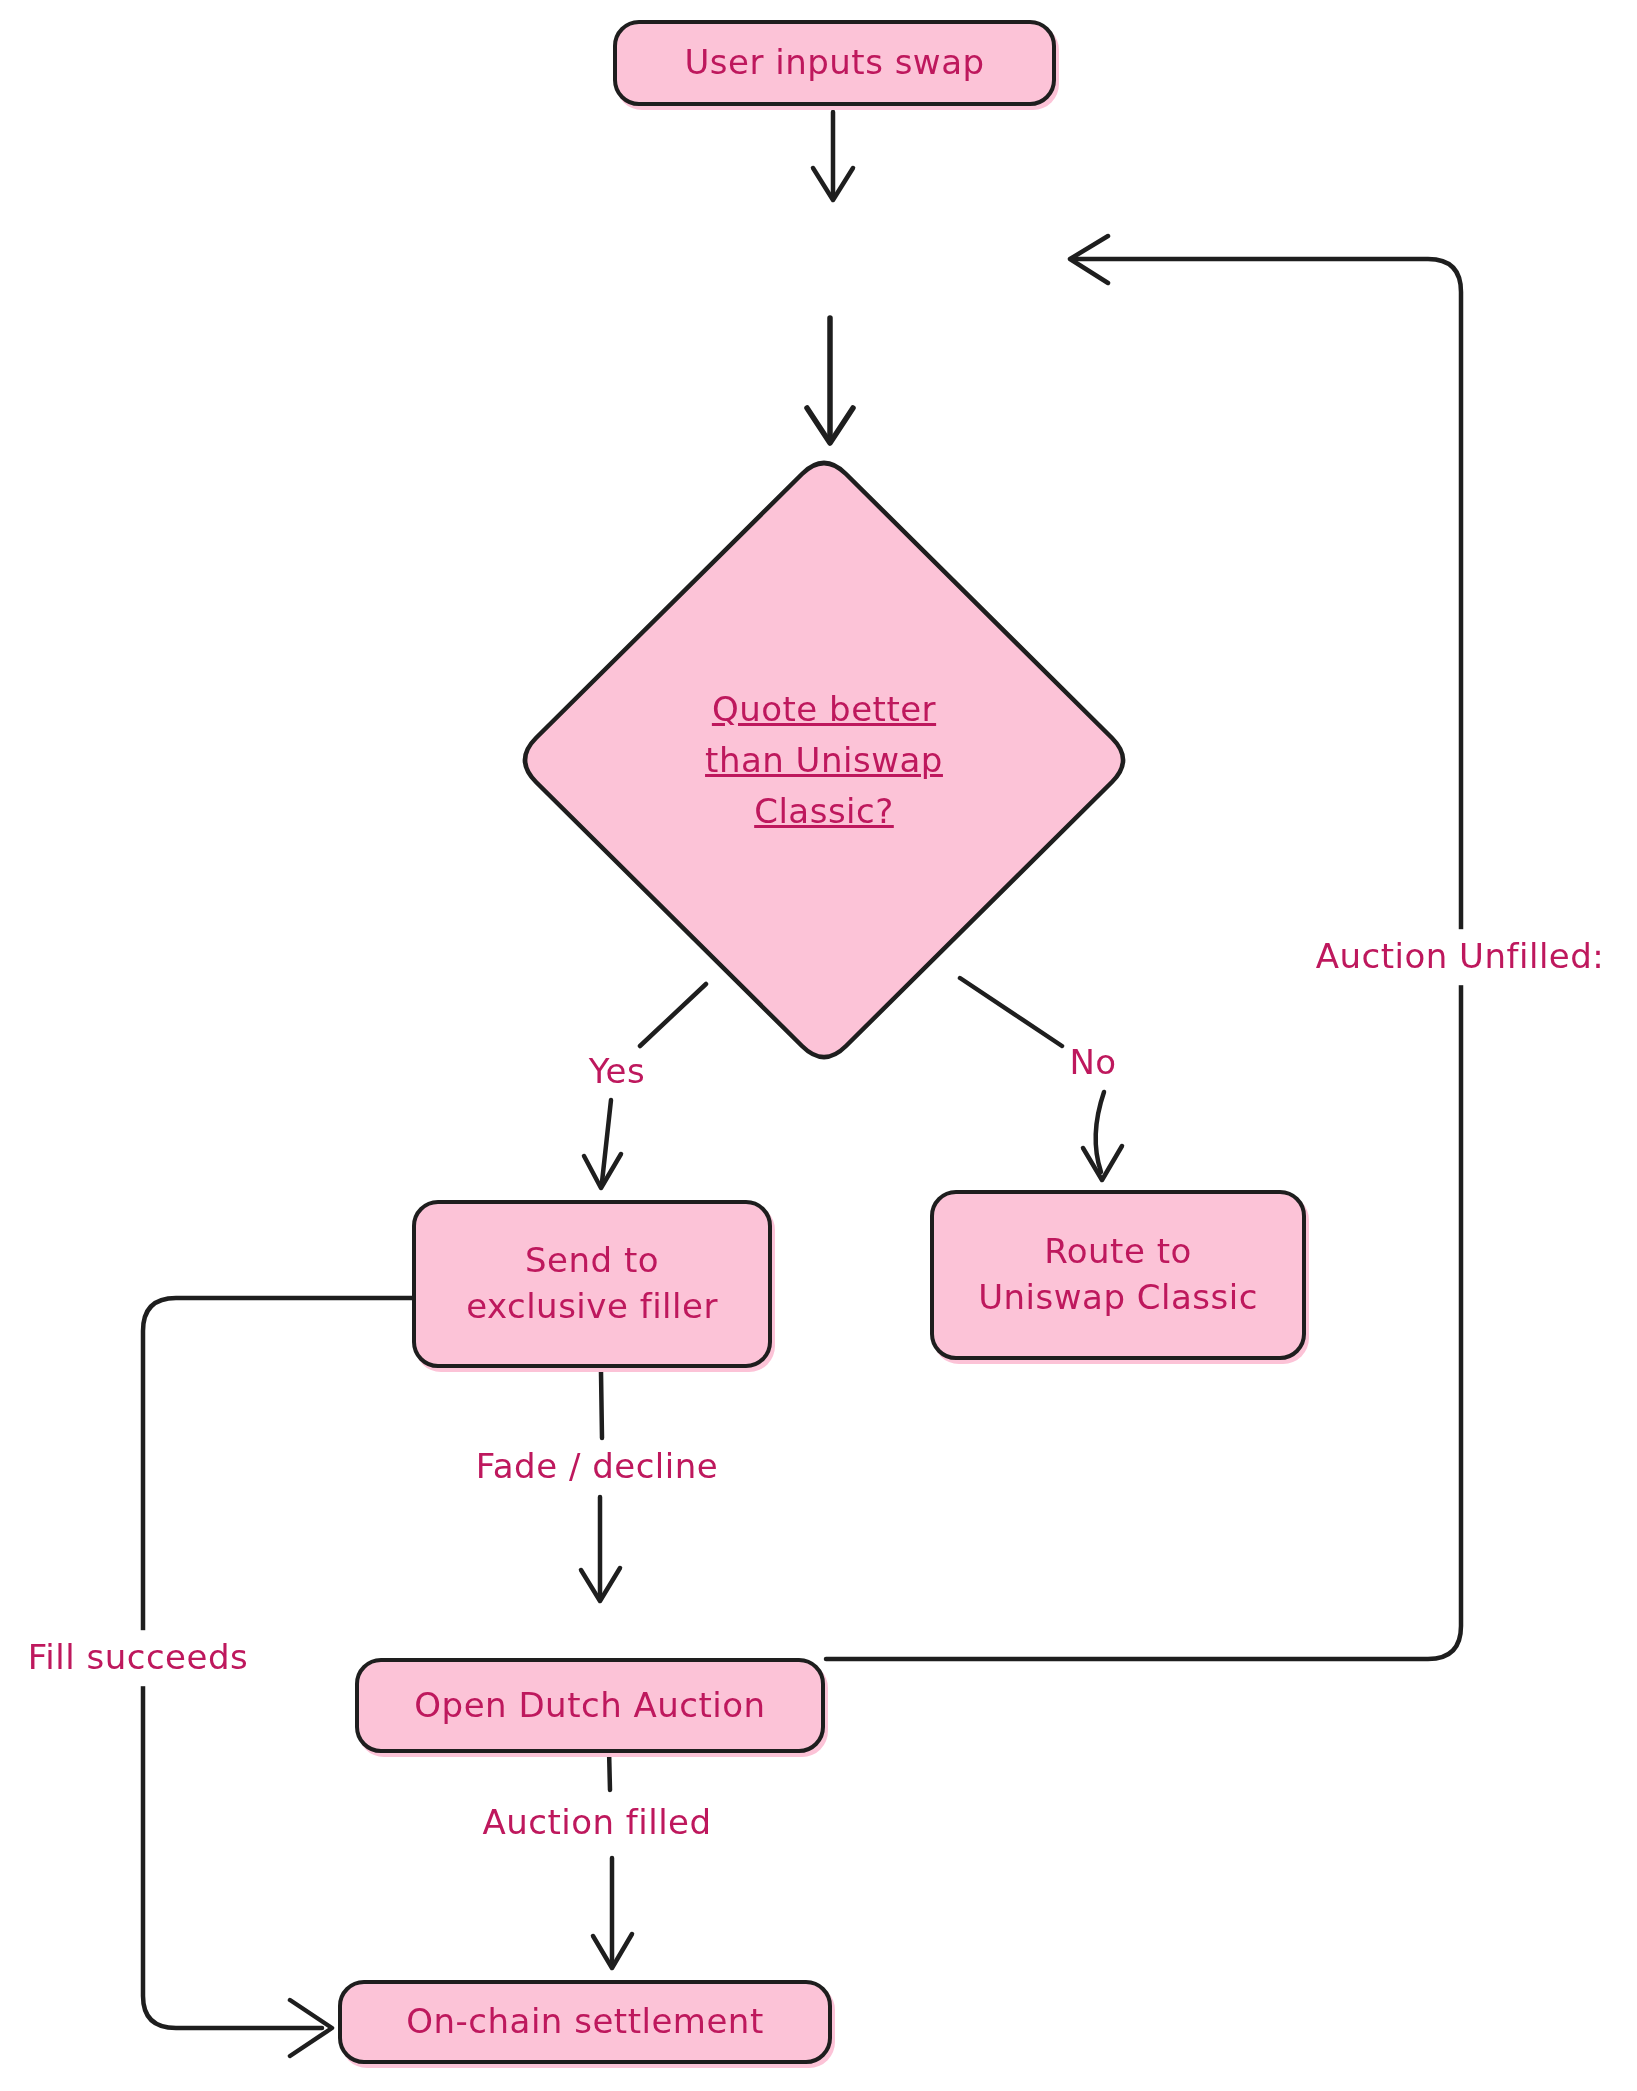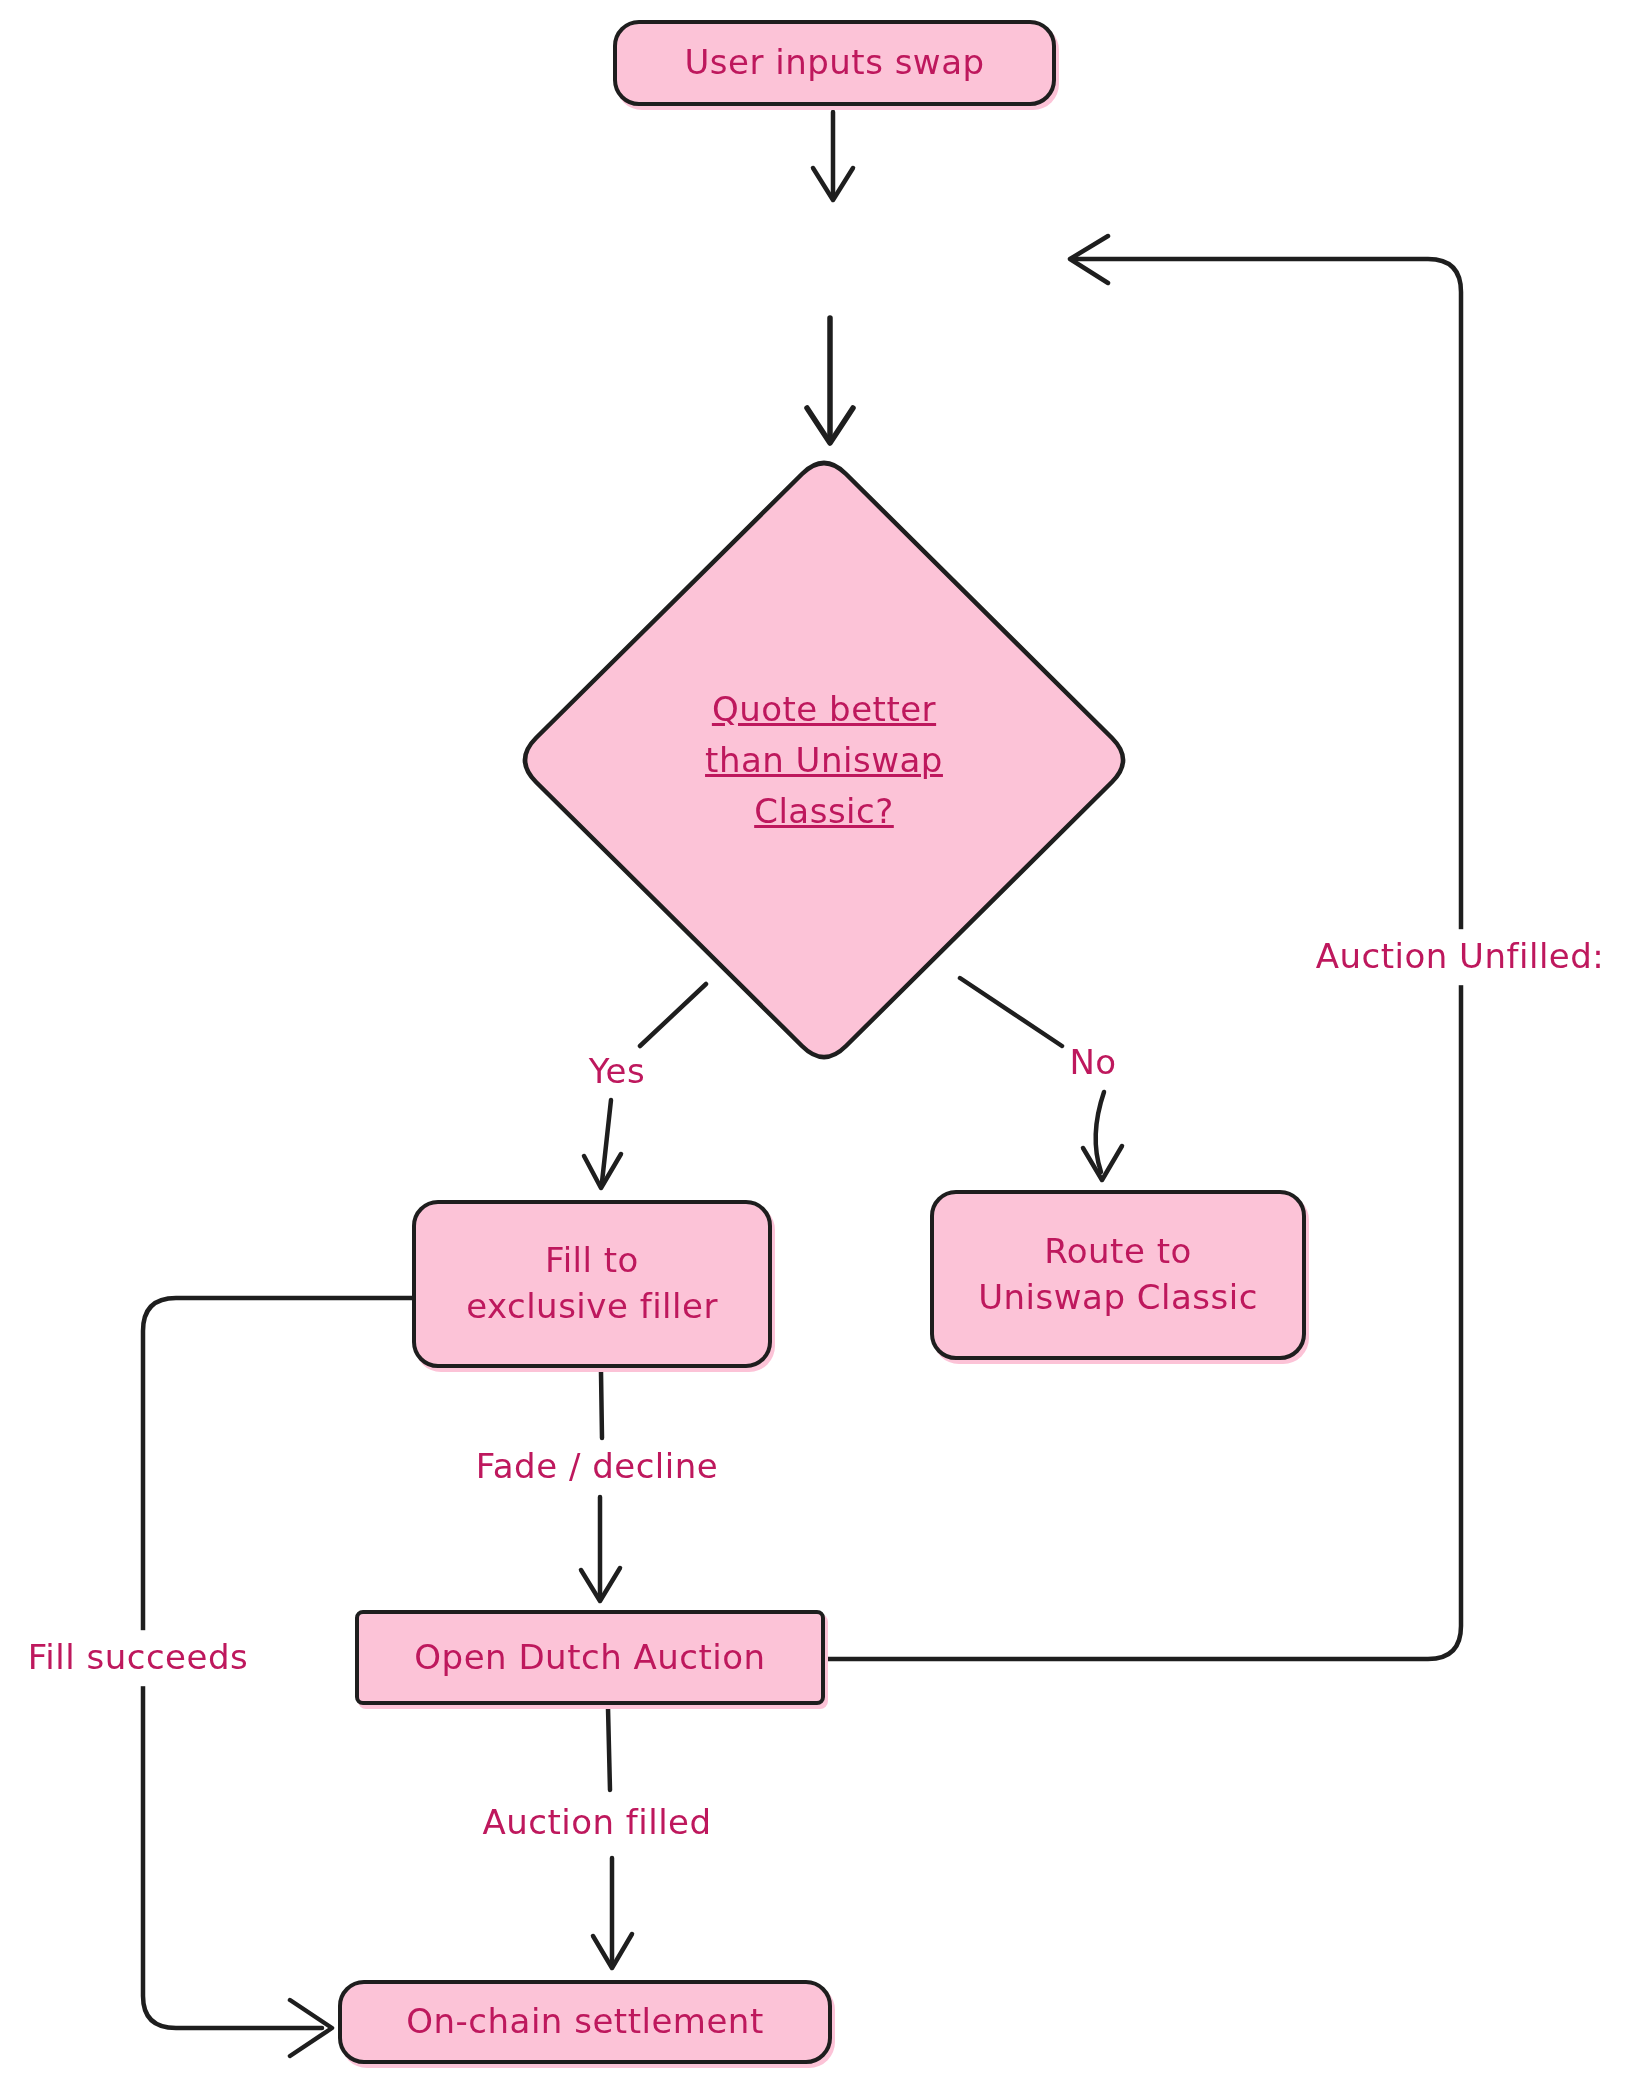--- a/index.html
+++ b/index.html
@@ -102,30 +102,30 @@
   </div>
 
 
   <div class="diamond-label" style="left:624px; top:655px; width:400px; height:210px;">
     <span>Quote better</span>
     <span>than Uniswap</span>
     <span>Classic?</span>
   </div>
 
   <div class="node" style="left:412px; top:1200px; width:360px; height:168px;">
-    <span>Fill to</span>
+    <span>Send to</span>
     <span>exclusive filler</span>
   </div>
 
   <div class="node" style="left:930px; top:1190px; width:376px; height:170px;">
     <span>Route to</span>
     <span>Uniswap Classic</span>
   </div>
 
-  <div class="node" style="left:355px; top:1610px; width:470px; height:95px;border-radius:8px;">
+  <div class="node" style="left:355px; top:1658px; width:470px; height:95px;">
     <span>Open Dutch Auction</span>
   </div>
 
   <div class="node" style="left:338px; top:1980px; width:494px; height:84px;">
     <span>On-chain settlement</span>
   </div>
 
   <div class="edge-label" style="left:617px; top:1072px;">Yes</div>
 
   <div class="edge-label" style="left:1093px; top:1063px;">No</div>

